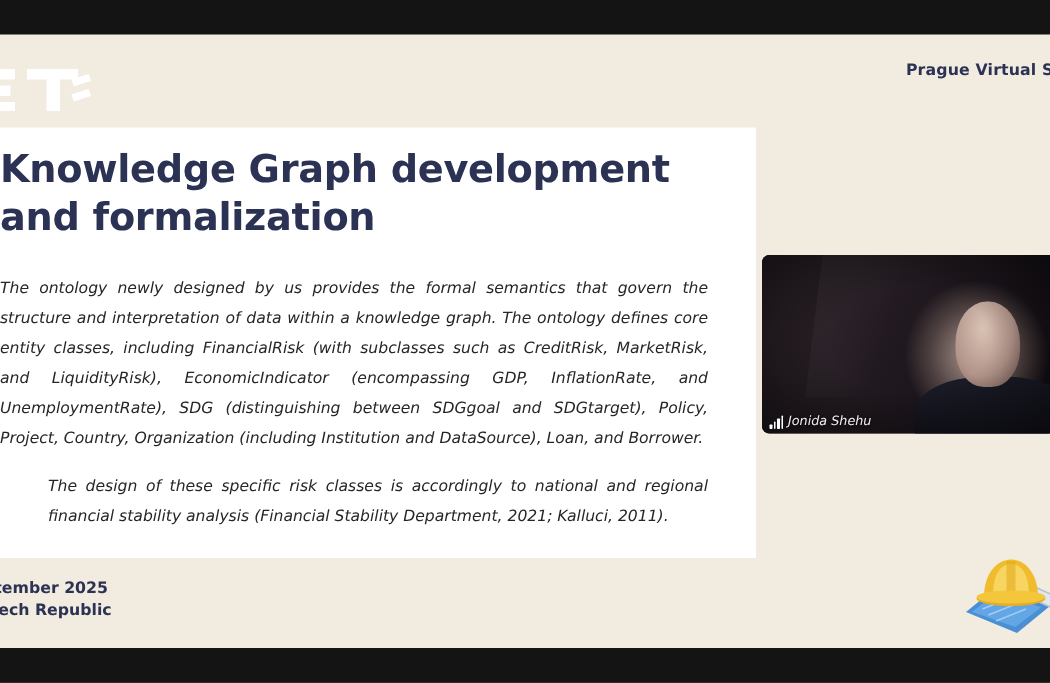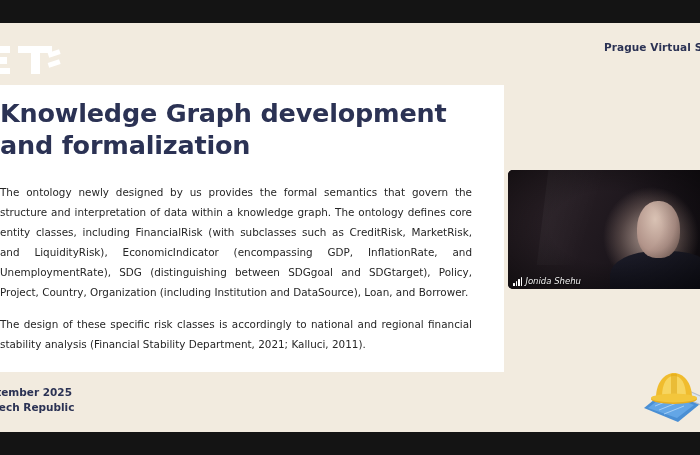--- a/index.html
+++ b/index.html
@@ -97,22 +97,22 @@
     left: 26px;
     top: 98px;
     width: 472px;
     font-family: "DejaVu Sans", sans-serif;
     font-size: 10.4px;
     line-height: 1.92;
     color: #262626;
     text-align: justify;
     text-justify: inter-word;
   }
-  #slide-body p { margin: 0 0 12px 0; }
-  #slide-body p:last-child { margin-bottom: 0; }
+  #slide-body p { margin: 0 0 12px 0; font-style: italic; }
+  #slide-body p:last-child { margin-bottom: 0; padding-left: 32px; }
 
   
   #slide-footer {
     position: absolute;
     left: -26px;
     bottom: 17px;
     font-family: "DejaVu Sans", sans-serif;
     font-size: 10.5px;
     font-weight: bold;
     color: #2B3254;

